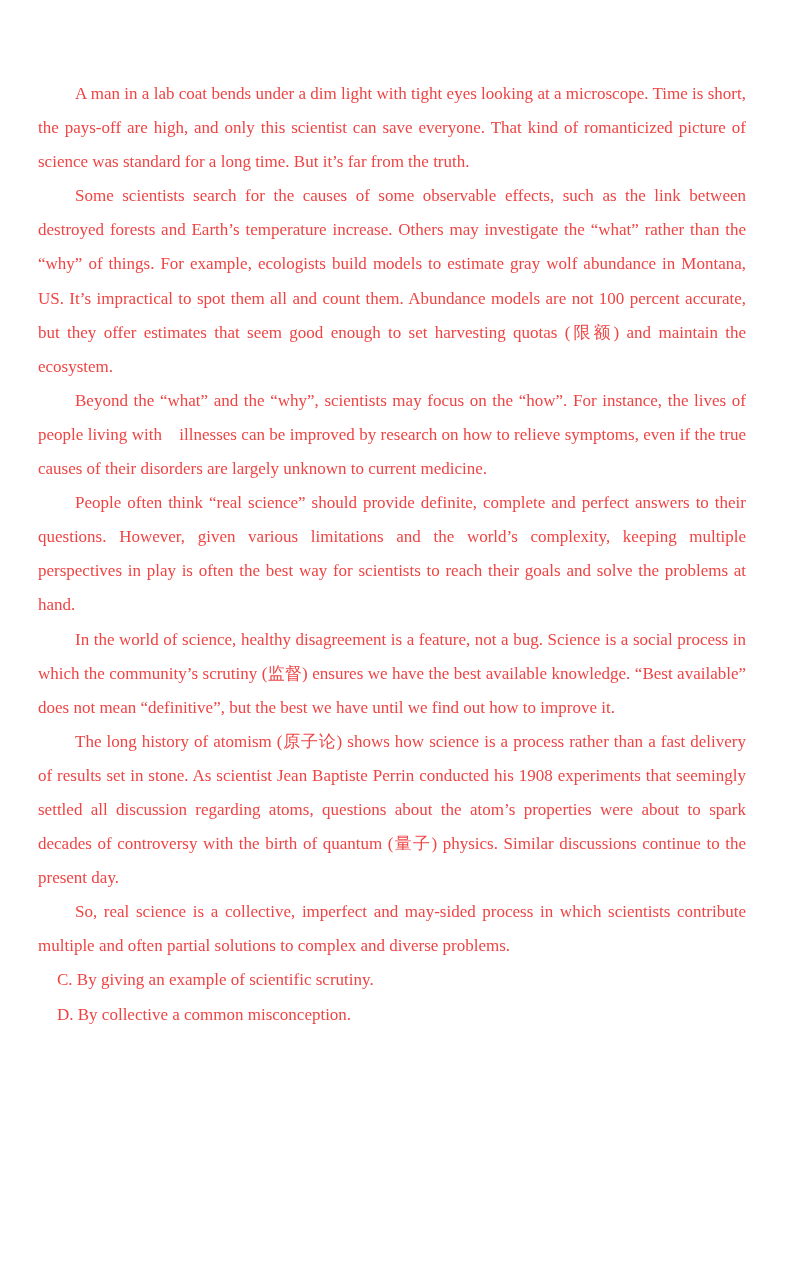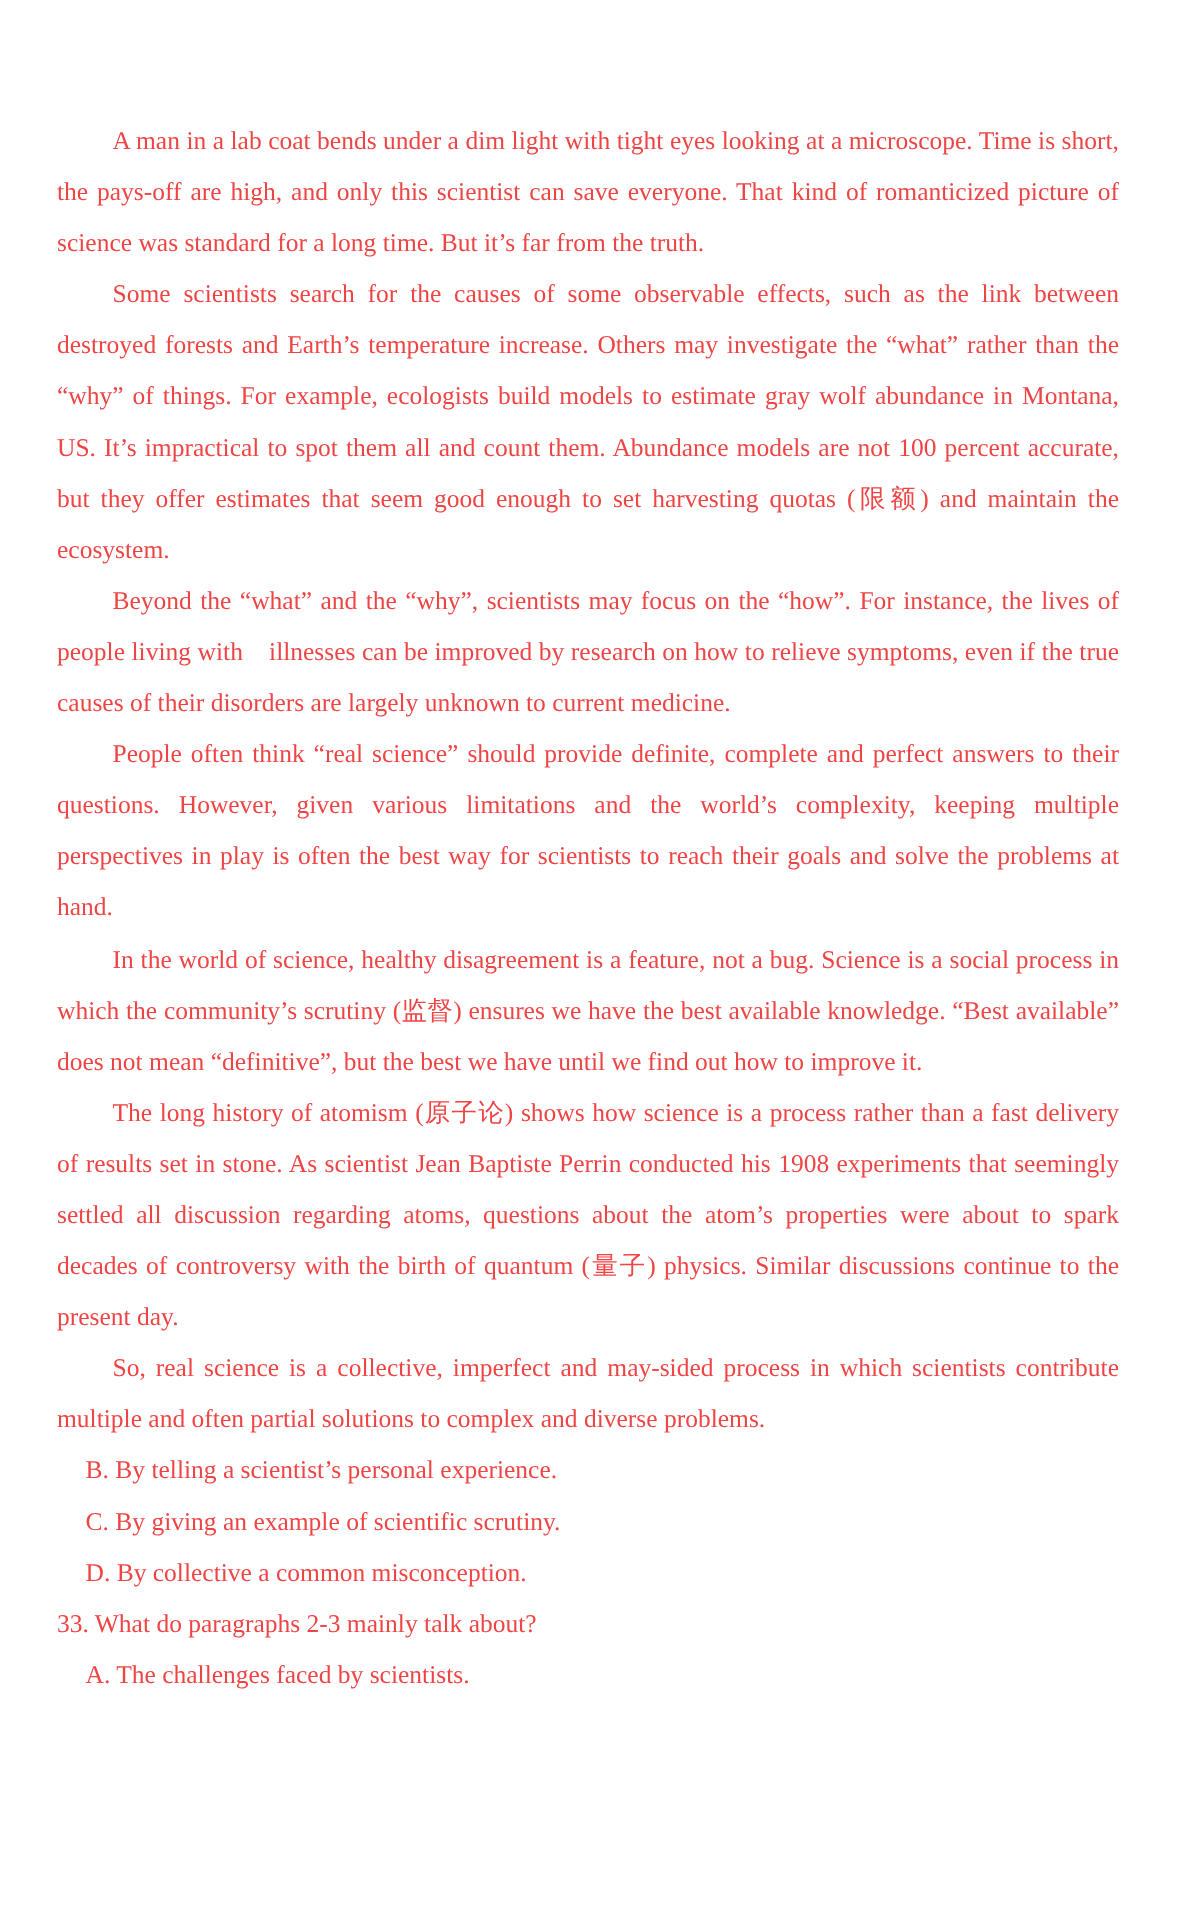--- a/index.html
+++ b/index.html
@@ -47,22 +47,17 @@
     <p class="para">A man in a lab coat bends under a dim light with tight eyes looking at a microscope. Time is short, the pays-off are high, and only this scientist can save everyone. That kind of romanticized picture of science was standard for a long time. But it’s far from the truth.</p>
     <p class="para">Some scientists search for the causes of some observable effects, such as the link between destroyed forests and Earth’s temperature increase. Others may investigate the “what” rather than the “why” of things. For example, ecologists build models to estimate gray wolf abundance in Montana, US. It’s impractical to spot them all and count them. Abundance models are not 100 percent accurate, but they offer estimates that seem good enough to set harvesting quotas (限额) and maintain the ecosystem.</p>
     <p class="para" style="white-space: pre-wrap;">Beyond the “what” and the “why”, scientists may focus on the “how”. For instance, the lives of people living with    illnesses can be improved by research on how to relieve symptoms, even if the true causes of their disorders are largely unknown to current medicine.</p>
     <p class="para">People often think “real science” should provide definite, complete and perfect answers to their questions. However, given various limitations and the world’s complexity, keeping multiple perspectives in play is often the best way for scientists to reach their goals and solve the problems at hand.</p>
     <p class="para">In the world of science, healthy disagreement is a feature, not a bug. Science is a social process in which the community’s scrutiny (监督) ensures we have the best available knowledge. “Best available” does not mean “definitive”, but the best we have until we find out how to improve it.</p>
     <p class="para">The long history of atomism (原子论) shows how science is a process rather than a fast delivery of results set in stone. As scientist Jean Baptiste Perrin conducted his 1908 experiments that seemingly settled all discussion regarding atoms, questions about the atom’s properties were about to spark decades of controversy with the birth of quantum (量子) physics. Similar discussions continue to the present day.</p>
     <p class="para">So, real science is a collective, imperfect and may-sided process in which scientists contribute multiple and often partial solutions to complex and diverse problems.</p>
   </div>
 
   <div>
-    <p class="option">B. By telling a scientist’s personal experience.</p>
     <p class="option">C. By giving an example of scientific scrutiny.</p>
     <p class="option">D. By collective a common misconception.</p>
   </div>
 
-  <div>
-    <p class="question">33. What do paragraphs 2-3 mainly talk about?</p>
-    <p class="option">A. The challenges faced by scientists.</p>
-  </div>
 </div>
 
 </body></html>

